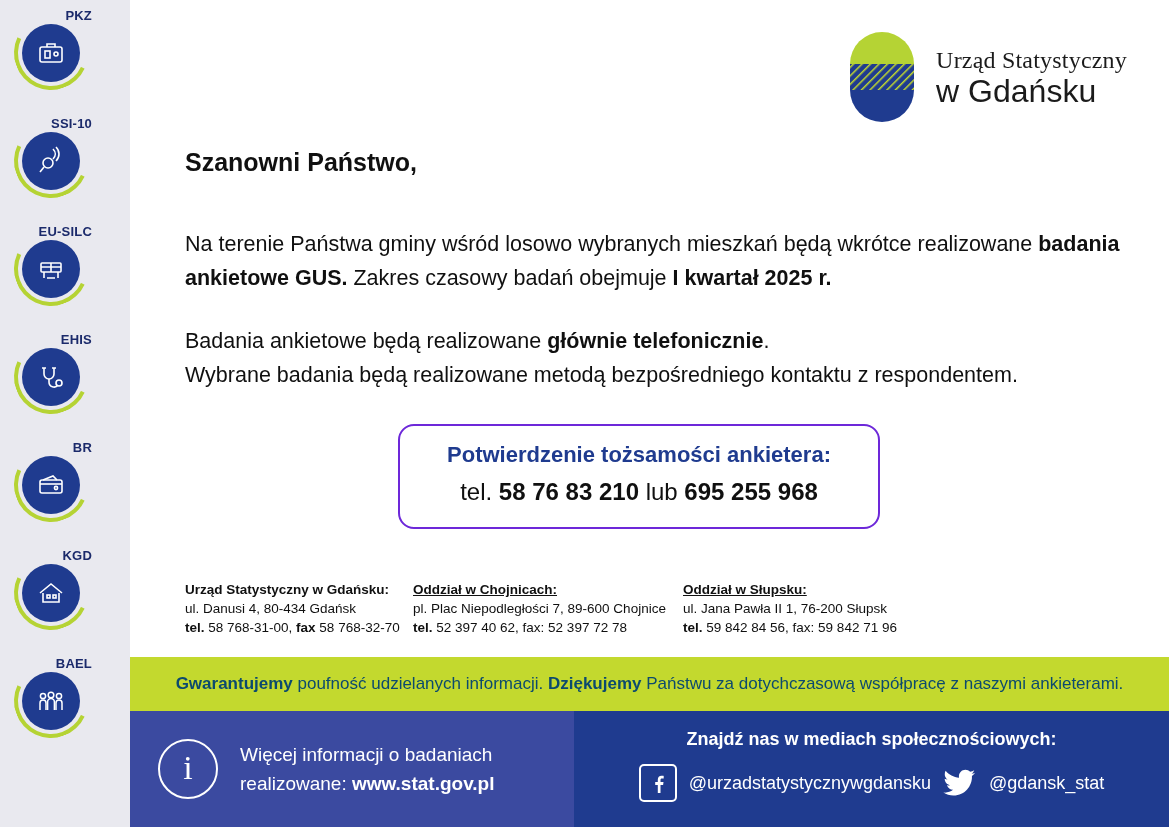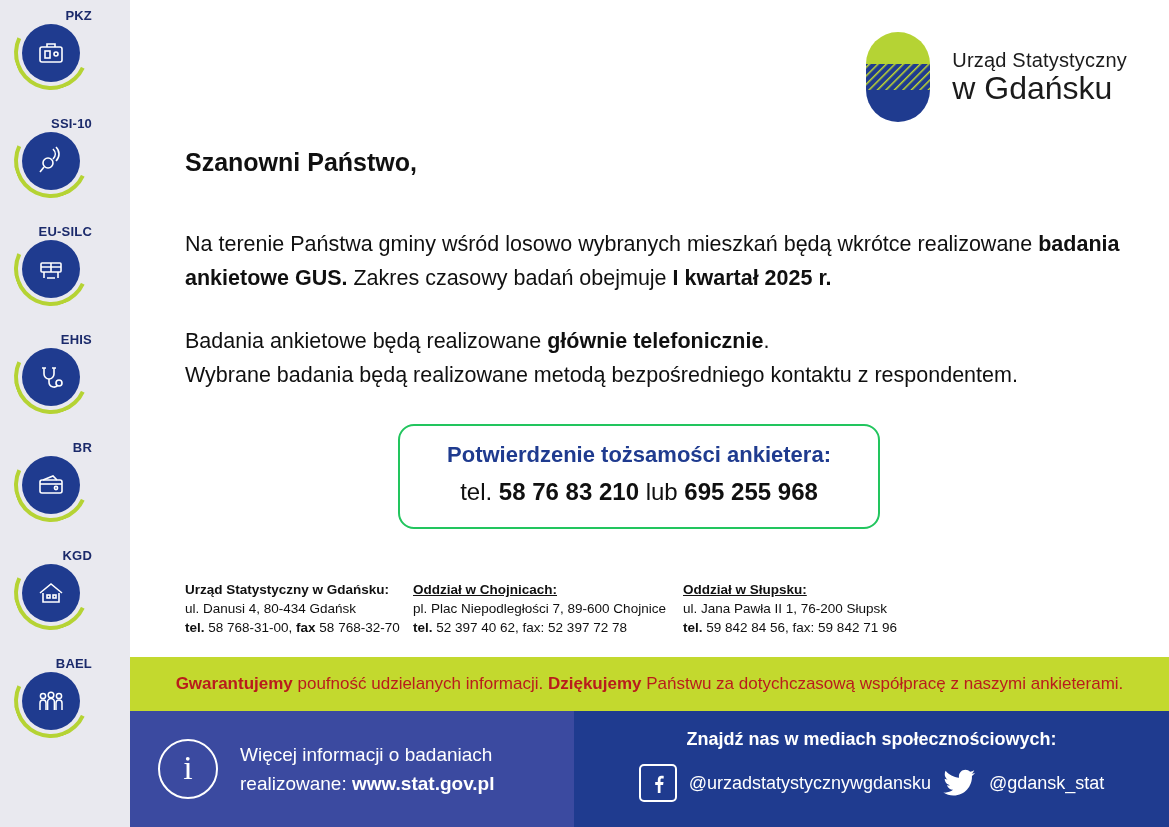--- a/index.html
+++ b/index.html
@@ -98,23 +98,24 @@
   .logo-mark {
     position: relative;
     width: 72px;
     height: 100px;
   }
   .logo-text {
     line-height: 1.12;
     color: #1b1b1b;
   }
   .logo-text .l1 {
-    font-size: 20px;
+    font-size: 24px;
     font-weight: 400;
     letter-spacing: .2px;
+    font-family: Liberation Serif, serif;
   }
   .logo-text .l2 {
     font-size: 32px;
     font-weight: 400;
   }
 
   
   .salutation {
     position: absolute;
     left: 55px;
@@ -135,21 +136,21 @@
   .para1 { top: 228px; }
   .para2 { top: 325px; }
 
   
   .idbox {
     position: absolute;
     left: 268px;
     top: 424px;
     width: 482px;
     height: 105px;
-    border: 2px solid #22c55e;
+    border: 2px solid #6d28d9;
     border-radius: 16px;
     background: #ffffff;
     text-align: center;
     box-sizing: border-box;
   }
   .idbox .t1 {
     margin-top: 16px;
     font-size: 22px;
     font-weight: bold;
     color: #1f3b8f;
@@ -186,21 +187,21 @@
     top: 657px;
     width: 1039px;
     height: 54px;
     background: #c3d92e;
     display: flex;
     align-items: center;
     justify-content: center;
   }
   .greenband .txt {
     font-size: 17px;
-    color: #b91c1c;
+    color: #0c4a6e;
     white-space: nowrap;
   }
   .greenband b { font-weight: bold; }
 
   
   .footer {
     position: absolute;
     left: 130px;
     top: 711px;
     width: 1039px;

